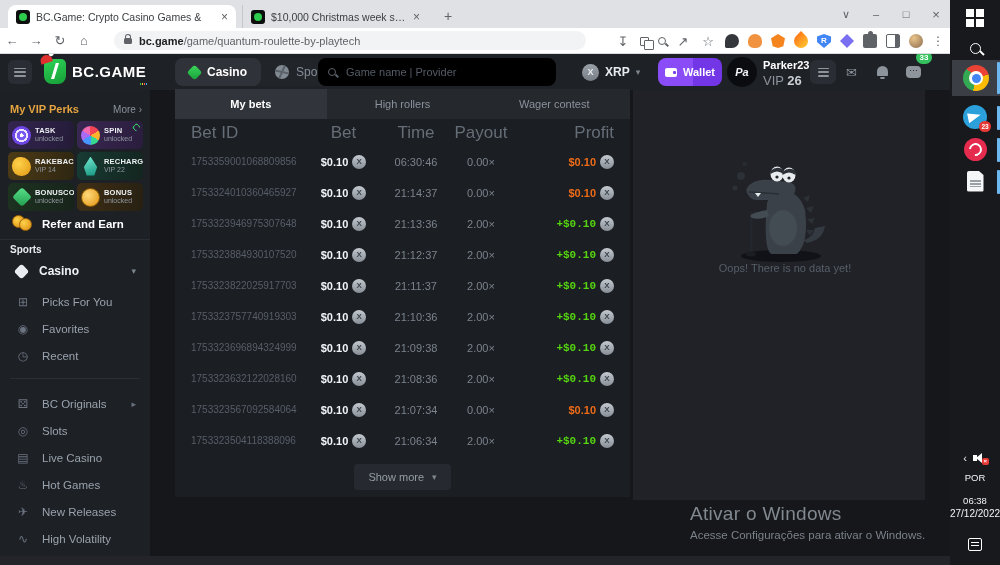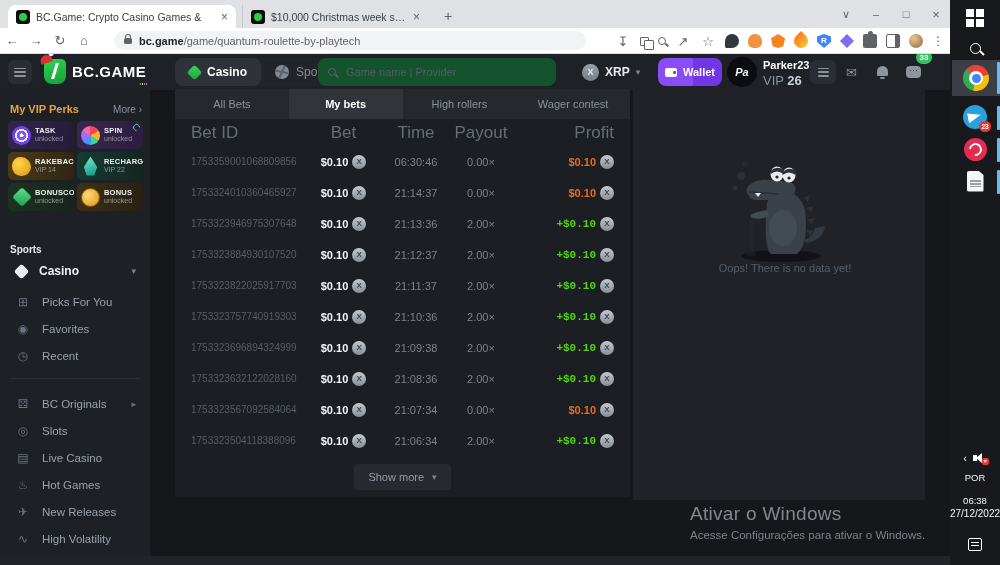--- a/index.html
+++ b/index.html
@@ -60,21 +60,21 @@
   .logo-dots{position:absolute;right:0;bottom:-4px;display:flex;gap:2px;}
   .logo-dots i{width:2.5px;height:2.5px;border-radius:50%;}
   .cs-group{position:absolute;left:175px;top:4px;height:28px;background:#212429;border-radius:8px;display:flex;}
   .cs-btn{display:flex;align-items:center;gap:7px;padding:0 14px;font-size:12px;}
   .cs-btn.active{background:#2f3339;border-radius:8px;color:#fff;font-weight:700;}
   .cs-btn.idle{color:#868e97;}
   .cdia{width:11px;height:11px;background:linear-gradient(135deg,#3bd65c,#17a23a);border-radius:3px;transform:rotate(45deg);flex:none;}
   .bball{width:14px;height:14px;border-radius:50%;background:#828a93;position:relative;overflow:hidden;flex:none;}
   .bball::before{content:"";position:absolute;left:6px;top:-2px;width:1.5px;height:18px;background:#5a6169;transform:rotate(24deg);}
   .bball::after{content:"";position:absolute;left:-2px;top:6px;width:18px;height:1.5px;background:#5a6169;transform:rotate(12deg);}
-  .gsearch{position:absolute;left:318px;top:4px;width:238px;height:28px;background:#14532d;border-radius:8px;display:flex;align-items:center;gap:8px;padding:0 10px;}
+  .gsearch{position:absolute;left:318px;top:4px;width:238px;height:28px;background:#000000;border-radius:8px;display:flex;align-items:center;gap:8px;padding:0 10px;}
   .gsearch .mag{border-color:#5a626b;}
   .gsearch .mag::after{background:#5a626b;}
   .gsearch input{background:transparent;border:none;outline:none;color:#aab2bb;font-size:11px;width:100%;}
   .gsearch input::placeholder{color:#545c66;}
   .currency{position:absolute;left:582px;top:4px;height:28px;display:flex;align-items:center;gap:6px;}
   .xcoin{width:17px;height:17px;border-radius:50%;background:linear-gradient(180deg,#9aa1a8,#777e86);color:#e8ecef;font-size:9px;font-weight:800;display:flex;align-items:center;justify-content:center;flex:none;}
   .cur-code{color:#e8ecf0;font-size:12px;font-weight:600;}
   .chev{color:#7d858d;font-size:9px;}
   .walletbtn{position:absolute;left:658px;top:4px;width:64px;height:28px;border-radius:8px;background:linear-gradient(90deg,#8a4cf6 55%,#7336e6 55%);display:flex;align-items:center;justify-content:center;gap:6px;color:#fff;font-size:11px;font-weight:700;}
   .wallet-ic{width:12px;height:9px;background:#fff;border-radius:2px;position:relative;flex:none;}
@@ -355,20 +355,27 @@
               </span>
             </div>
             <div class="perk pk-bonus">
               <span class="pk-ic bonus-ic"></span>
               <span class="pk-tx">
                 <b>BONUS</b>
                 <i>unlocked</i>
               </span>
             </div>
           </div>
+        <div class="refer">
+          <span class="coins2">
+              <i></i>
+              <i></i>
+            </span>
+          <span class="refer-tx">Refer and Earn</span>
+        </div>
         <div class="sports-lab">Sports</div>
         <div class="casino-row">
           <span class="sdia"></span>
           <b>Casino</b>
           <span class="chev">▾</span>
         </div>
         <div class="smenu m1">
             <div class="sitem">
               <span class="sic">⊞</span>
               <span class="slab">Picks For You</span>
@@ -411,21 +418,20 @@
             </div>
             <div class="sitem">
               <span class="sic">♦</span>
               <span class="slab">Feature Buy-in</span>
             </div>
           </div>
       </div>
 
       <div class="main-panel">
         <div class="bettabs">
-            <div class="bettab">All Bets</div>
             <div class="bettab active">My bets</div>
             <div class="bettab">High rollers</div>
             <div class="bettab">Wager contest</div>
           </div>
         <div class="bhead">
             <span class="h-id">Bet ID</span>
             <span class="h-bet">Bet</span>
             <span class="h-time">Time</span>
             <span class="h-pay">Payout</span>
             <span class="h-prof">Profit</span>

